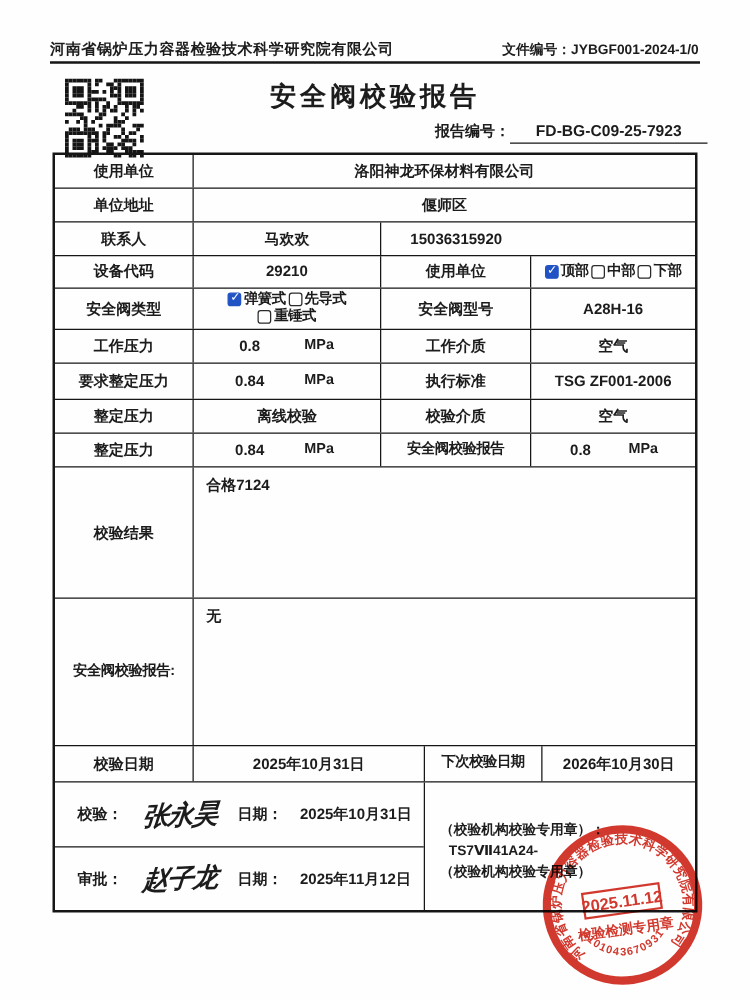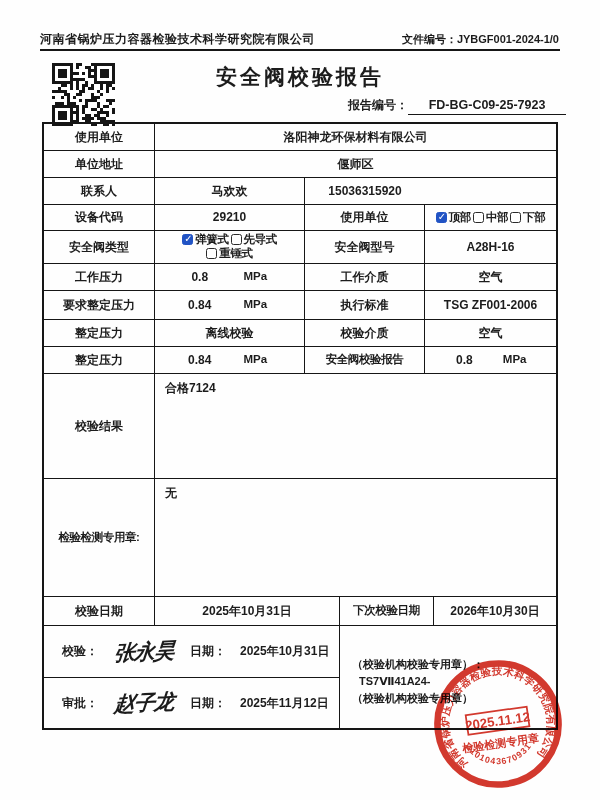--- a/index.html
+++ b/index.html
@@ -415,21 +415,21 @@
         <span class="pu">MPa</span>
       </div>
     </div>
 
     <div class="trow g2" style="height:105px">
       <div class="tc">校验结果</div>
       <div class="tc topleft">合格7124</div>
     </div>
 
     <div class="trow g2" style="height:118px">
-      <div class="tc small">检验检测专用章:</div>
+      <div class="tc small">安全阀校验报告:</div>
       <div class="tc topleft">无</div>
     </div>
 
     <div class="trow gdate" style="height:29px">
       <div class="tc">校验日期</div>
       <div class="tc">2025年10月31日</div>
       <div class="tc small">下次校验日期</div>
       <div class="tc">2026年10月30日</div>
     </div>
 

